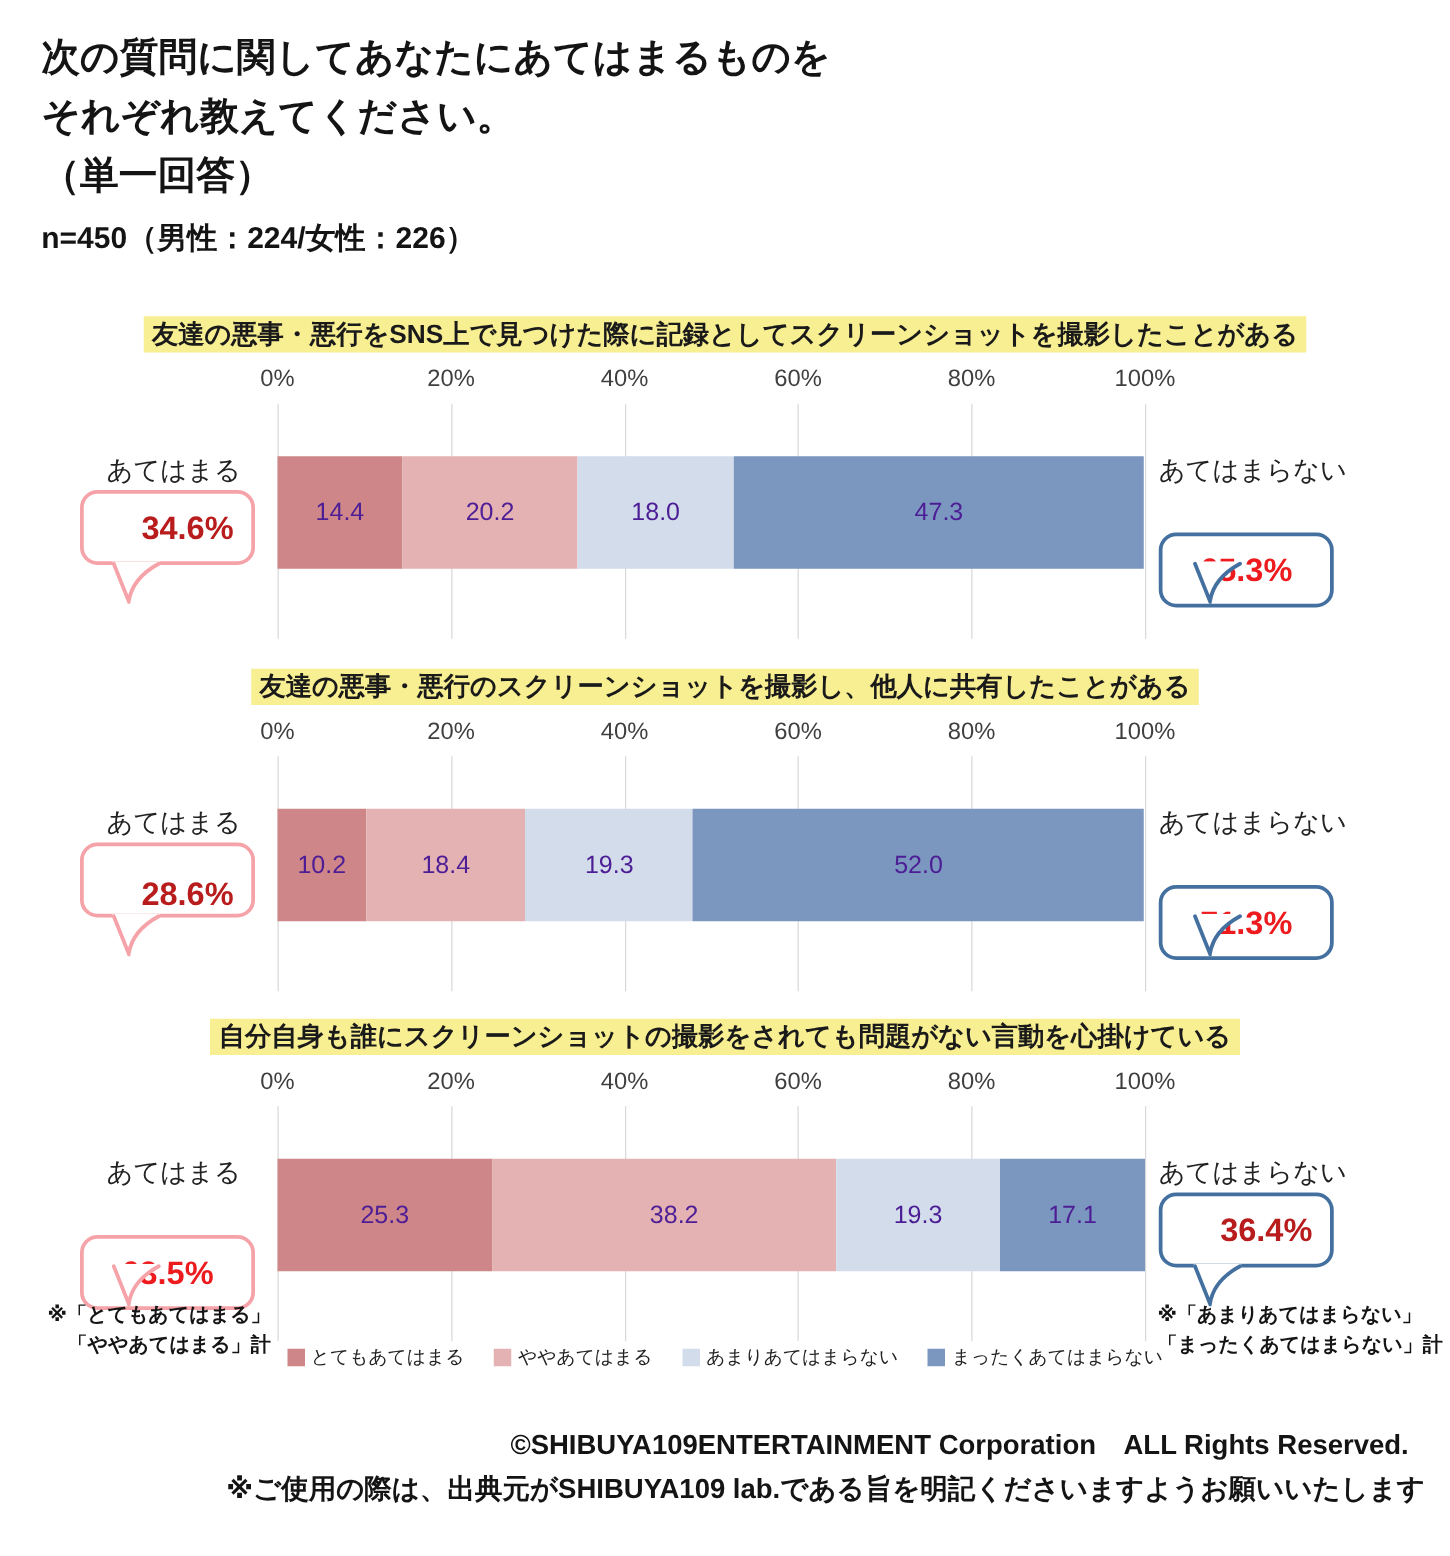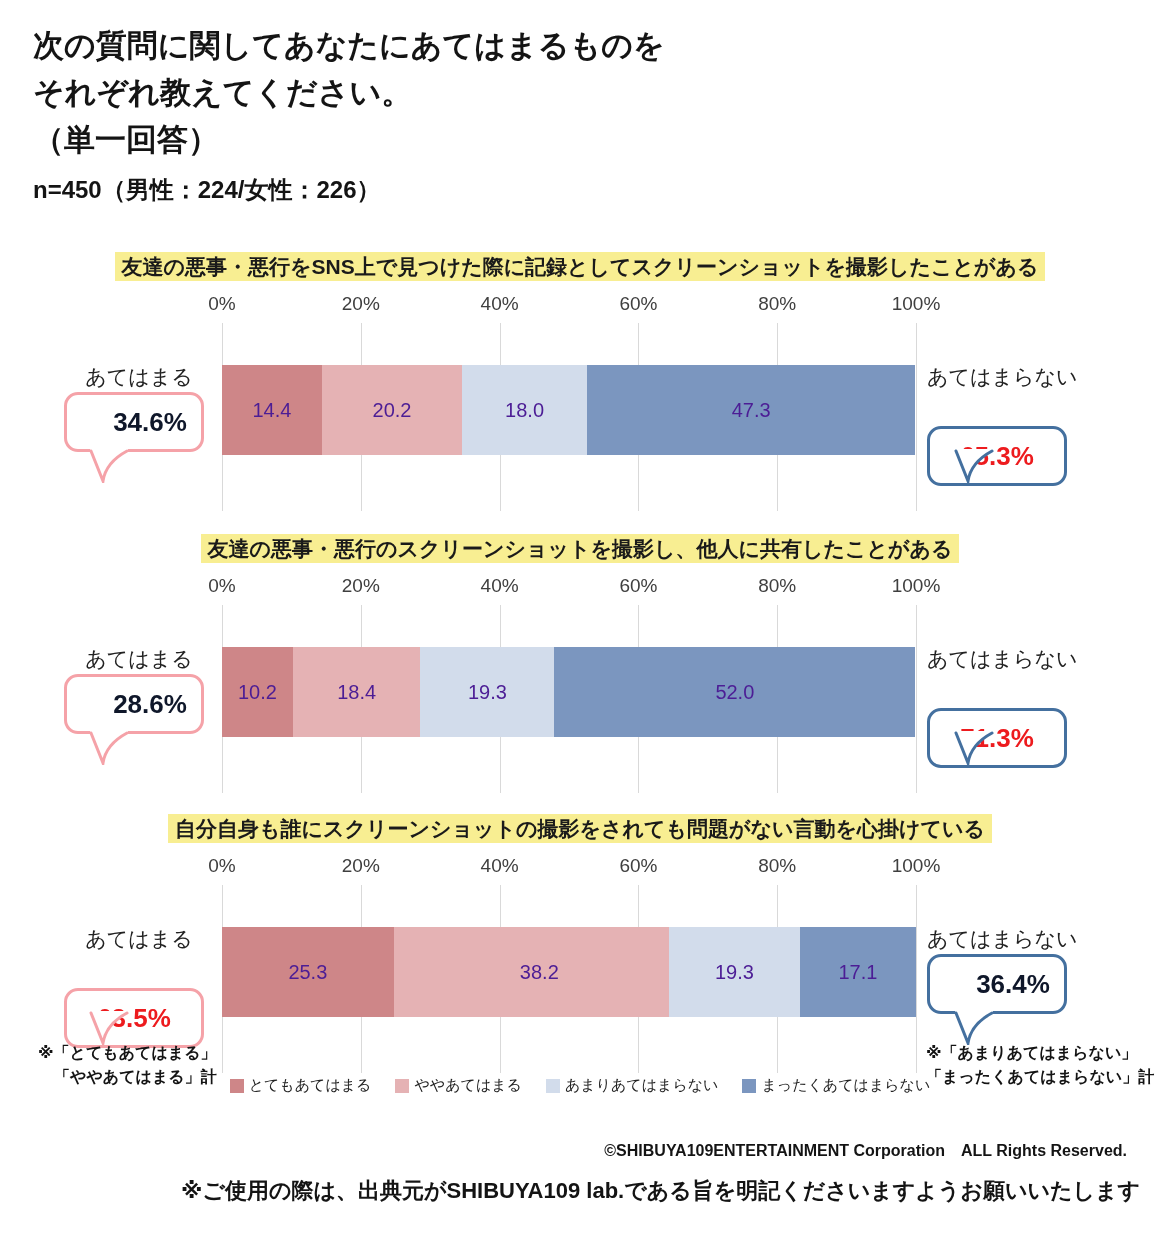--- a/index.html
+++ b/index.html
@@ -23,38 +23,38 @@
   .seg-label{font-size:20px;color:#4c1d95;}
 
   
   .co{position:absolute;top:110px;width:150px;}
   .co-left{left:64px;}
   .co-right{left:927px;}
   .co-label{height:27px;line-height:27px;text-align:center;font-size:21px;color:#222;white-space:nowrap;}
   .co-box{margin-top:2px;width:140px;height:60px;box-sizing:border-box;border:3px solid #999;border-radius:14px;
           background:#fff;display:flex;align-items:center;justify-content:center;font-size:26px;font-weight:700;}
   .co-box[data-color="red"]{color:#ED1B1E;margin-top:36px;}
-  .co-box[data-color="black"]{color:#0f172a;padding-left:32px;}
+  .co-box[data-color="black"]{color:#b91c1c;padding-left:32px;}
   .co-tail{position:absolute;top:86px;z-index:3;}
   .co-left .co-tail{left:18px;}
   .co-right .co-tail{left:20px;}
 
   
   .fn{position:absolute;top:1041px;font-size:16px;font-weight:700;line-height:24px;color:#141414;}
   .fn-left{left:38px;}
   .fn-left .l2{padding-left:16px;}
   .fn-right{left:926px;}
 
   
   .legend{position:absolute;left:0;right:0;top:1076px;display:flex;justify-content:center;align-items:center;gap:24px;}
   .leg-item{display:flex;align-items:center;gap:5px;font-size:15px;color:#222;white-space:nowrap;}
   .leg-swatch{width:14px;height:14px;background:#ccc;flex:0 0 auto;}
 
   
-  .copyright{position:absolute;right:33px;top:1141px;font-size:16px;font-weight:700;color:#141414;}
+  .copyright{position:absolute;right:33px;top:1141px;font-size:22px;font-weight:700;color:#141414;}
   .usage-note{position:absolute;right:20px;top:1176px;font-size:22px;font-weight:700;color:#141414;}
 </style>
 </head>
 <body>
 
 <div class="page">
 
   <div class="main-title">
     <div>次の質問に関してあなたにあてはまるものを</div>
     <div>それぞれ教えてください。</div>
@@ -147,21 +147,21 @@
         <div class="seg" style="width: 19.3%; background: rgb(210, 220, 235);">
             <span class="seg-label">19.3</span>
           </div>
         <div class="seg" style="width: 52%; background: rgb(123, 150, 191);">
             <span class="seg-label">52.0</span>
           </div>
       </div>
     </div>
     <div class="co co-left">
       <div class="co-label">あてはまる</div>
-      <div class="co-box pink" data-color="black" style="border-color: rgb(245, 162, 168);">
+      <div class="co-box pink" data-color="black" style="border-color: rgb(245, 162, 168); align-items: flex-end;">
         <span>28.6%</span>
       </div>
       <svg class="co-tail tail-pink" width="54" height="34" viewBox="0 0 54 34">
         <rect x="8" y="0" width="38" height="4" fill="#fff"></rect>
         <path class="line" d="M9,2 L21,32 C23,19 32,9 45,2" fill="#fff" stroke="#F5A2A8" stroke-width="3" stroke-linecap="round"></path>
       </svg>
     </div>
     <div class="co co-right">
       <div class="co-label">あてはまらない</div>
       <div class="co-box blue" data-color="red" style="border-color: rgb(68, 112, 159);">

